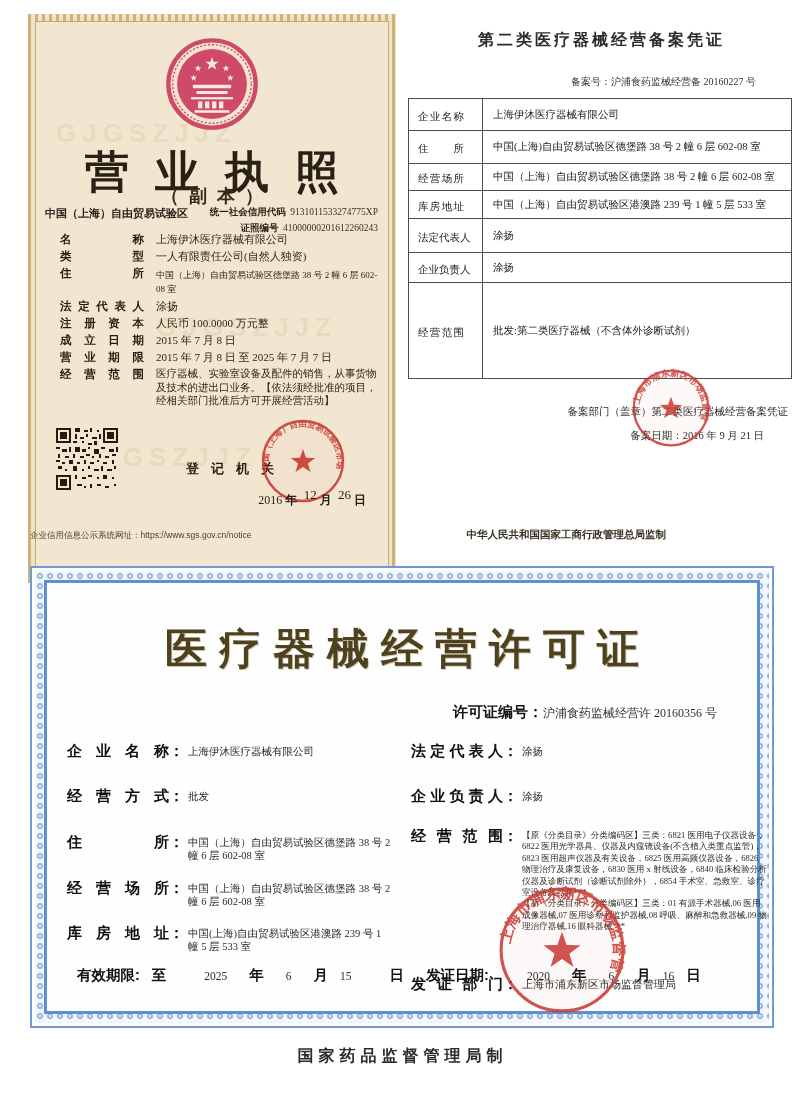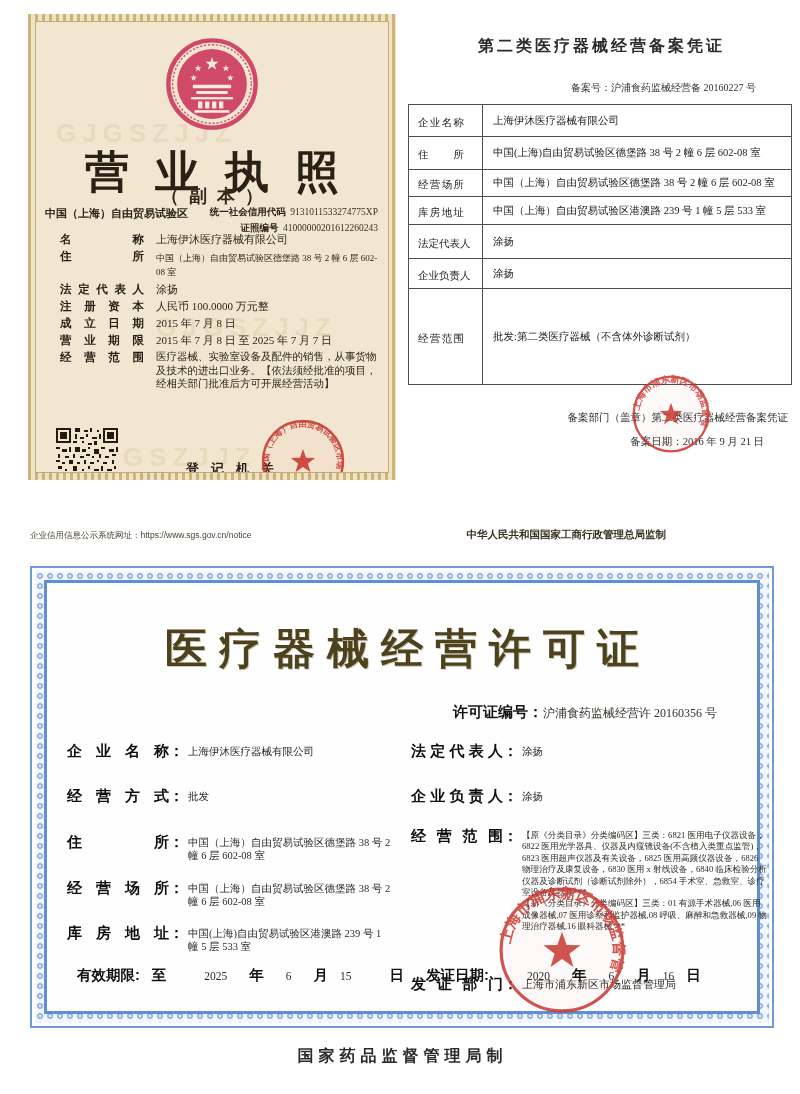--- a/index.html
+++ b/index.html
@@ -5,21 +5,21 @@
   html,body{margin:0;padding:0;}
   body{
     width:800px;height:1094px;background:#ffffff;
     font-family:"Liberation Sans",sans-serif;color:#1e1a14;
     position:relative;overflow:hidden;
   }
   .page{position:absolute;inset:0;}
 
   
   .bl{
-    position:absolute;left:28px;top:14px;width:368px;height:466px;
+    position:absolute;left:28px;top:14px;width:368px;height:569px;
     box-sizing:border-box;padding:7px;
     background:repeating-linear-gradient(90deg,#cdb279 0 3px,#efe3c7 3px 7px);
   }
   .bl-inner{
     position:relative;width:100%;height:100%;box-sizing:border-box;
     background:#f2e6d0;border:1px solid #c6ab6e;overflow:hidden;
   }
   .wm{
     position:absolute;font-weight:bold;font-size:26px;letter-spacing:6px;
     color:rgba(186,156,98,0.16);white-space:nowrap;pointer-events:none;
@@ -60,21 +60,21 @@
   .bl-date .num{font-family:"Liberation Serif",serif;font-weight:normal;margin:0 3px;}
   .bl-date .hand{position:relative;top:-5px;font-size:13px;}
   .doc-footer{
     position:absolute;left:30px;top:528px;width:636px;display:flex;
     justify-content:space-between;align-items:baseline;
   }
   .doc-footer .l{font-size:8.5px;color:#4a4336;}
   .doc-footer .r{font-size:10.5px;font-weight:bold;color:#37301f;}
 
   
-  .fd{position:absolute;left:408px;top:36px;width:384px;}
+  .fd{position:absolute;left:408px;top:30px;width:384px;}
   .fd-title{
     margin:0;text-align:center;font-size:16px;font-weight:bold;color:#2b2b2b;
     letter-spacing:3px;padding-left:3px;font-family:"Liberation Serif",serif;
   }
   .fd-no{margin-top:24px;text-align:right;padding-right:36px;font-size:10px;color:#333;font-family:"Liberation Serif",serif;}
   .fd-table{margin-top:9px;width:100%;border-collapse:collapse;table-layout:fixed;}
   .fd-table td{border:1px solid #4d4d4d;vertical-align:middle;padding:2px 6px;}
   .fd-table td.k{width:58px;text-align:left;padding-left:9px;}
   .fd-table td.k span{
     display:inline-block;width:46px;text-align:justify;text-align-last:justify;
@@ -188,20 +188,24 @@
           <span class="val">41000000201612260243</span>
         </div>
       </div>
 
       <div class="bl-fields">
         <div class="bl-row">
           <span class="bl-lbl">名称</span>
           <span class="bl-val">上海伊沐医疗器械有限公司</span>
         </div>
         <div class="bl-row">
+          <span class="bl-lbl">类型</span>
+          <span class="bl-val">一人有限责任公司(自然人独资)</span>
+        </div>
+        <div class="bl-row">
           <span class="bl-lbl">住所</span>
           <span class="bl-val small">中国（上海）自由贸易试验区德堡路 38 号 2 幢 6 层 602-08 室</span>
         </div>
         <div class="bl-row">
           <span class="bl-lbl">法定代表人</span>
           <span class="bl-val">涂扬</span>
         </div>
         <div class="bl-row">
           <span class="bl-lbl">注册资本</span>
           <span class="bl-val">人民币 100.0000 万元整</span>

